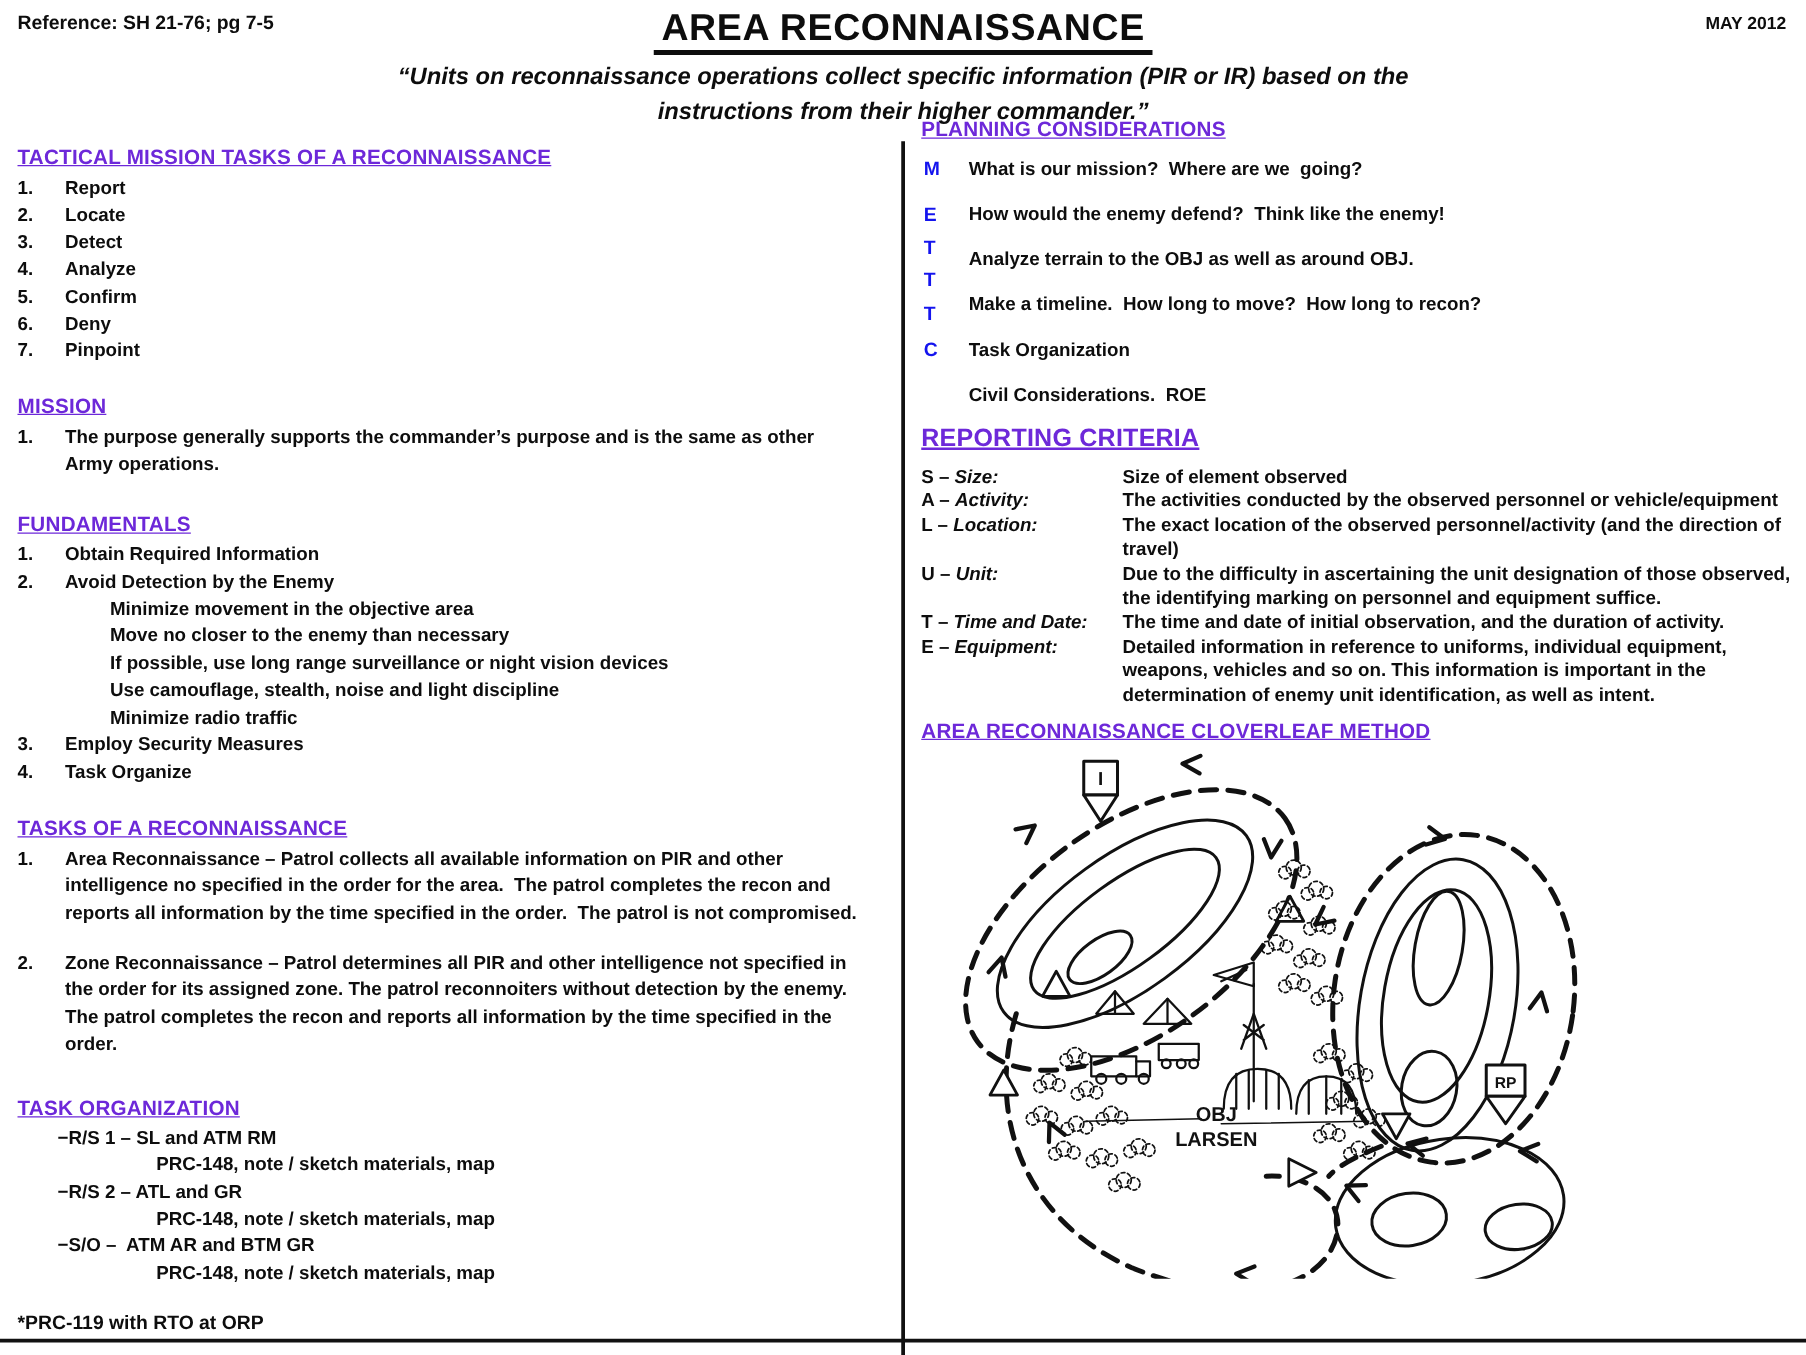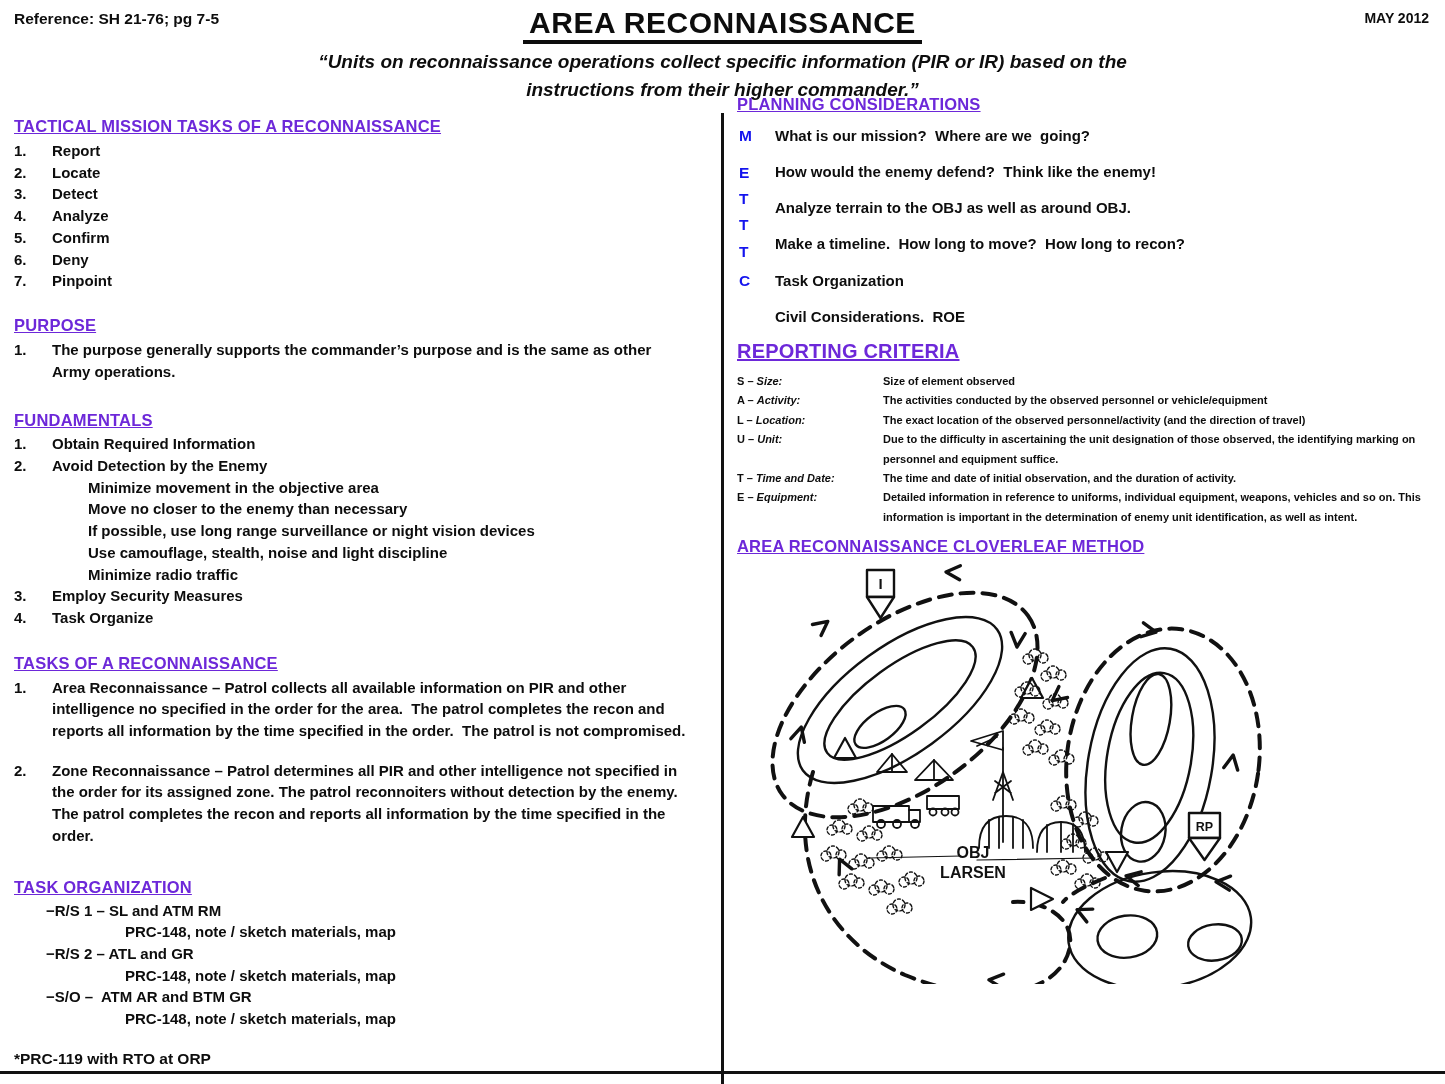--- a/index.html
+++ b/index.html
@@ -36,21 +36,21 @@
   .para-gap{margin-top:18px;}
   .org-unit{padding-left:32px;}
   .org-equip{padding-left:111px;}
   .footnote{font-size:15.5px;font-weight:bold;margin-top:20px;}
   
   .plan-box{position:relative;height:218px;margin-top:7px;}
   .plan-letter{position:absolute;left:2px;color:#1414ee;font-weight:bold;font-size:15.5px;}
   .plan-line{position:absolute;left:38px;font-size:15px;font-weight:bold;white-space:pre;}
   
   .sal{margin-top:9px;}
-  .sal-row{display:flex;font-size:11px;line-height:19.4px;}
+  .sal-row{display:flex;font-size:15px;line-height:19.4px;gap:15px;}
   .sal-label{width:146px;flex:none;font-weight:bold;white-space:nowrap;}
   .sal-term{font-style:italic;}
   .sal-desc{width:548px;font-weight:bold;}
   
   .diagram{margin:4px 0 0 28px;}
   svg text{font-family:"Liberation Sans", sans-serif;}
 </style>
 </head>
 <body>
 
@@ -94,21 +94,21 @@
     <div class="nrow">
         <span class="num">6.</span>
         <span class="txt">Deny</span>
       </div>
     <div class="nrow">
         <span class="num">7.</span>
         <span class="txt">Pinpoint</span>
       </div>
   </div>
 
-  <div class="hd" style="margin-top:23px">PURPOSE</div>
+  <div class="hd" style="margin-top:23px">MISSION</div>
   <div class="nrow" style="margin-top:4px;width:660px">
     <span class="num">1.</span>
     <span class="txt pre">The purpose generally supports the commander’s purpose and is the same as other Army operations.</span>
   </div>
 
   <div class="hd" style="margin-top:28px">FUNDAMENTALS</div>
   <div style="margin-top:3px">
     <div class="nrow">
         <span class="num">1.</span>
         <span class="txt">Obtain Required Information</span>

